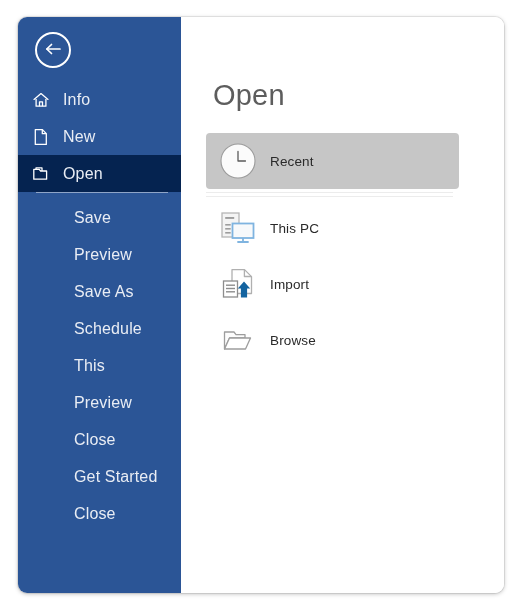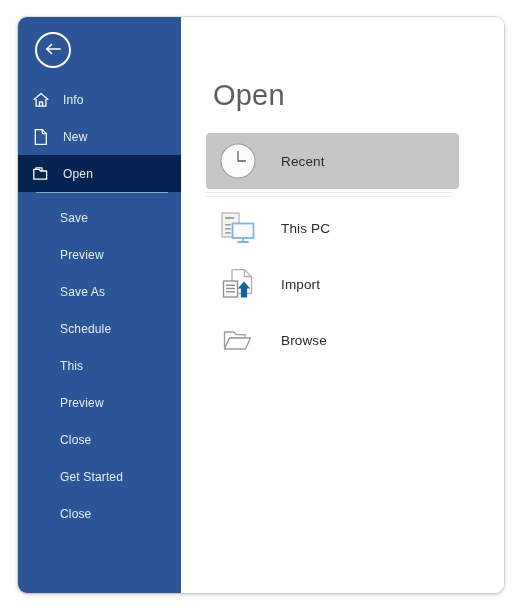--- a/index.html
+++ b/index.html
@@ -71,33 +71,33 @@
   .nav-icon {
     width: 24px;
     flex: 0 0 24px;
     display: flex;
     align-items: center;
     justify-content: flex-start;
   }
 
   .nav-label {
     color: #e9edf4;
-    font-size: 12px;
+    font-size: 16px;
     letter-spacing: 0.15px;
     margin-left: 7px;
     white-space: nowrap;
   }
 
   .nav-sep {
     height: 1px;
     background: #8fa5c8;
     margin: 0 13px 0 18px;
   }
 
-  .nav-item.plain { padding-left: 42px; height: 37px; }
+  .nav-item.plain { padding-left: 56px; height: 37px; }
   .nav-item.plain .nav-label { margin-left: 0; }
 
   .spacer-top { height: 6px; }
 
   
   #main {
     flex: 1 1 auto;
     background: #ffffff;
     position: relative;
   }
@@ -121,21 +121,20 @@
   }
 
   .open-item {
     height: 56px;
     display: flex;
     align-items: center;
     padding-left: 14px;
     box-sizing: border-box;
     border-radius: 4px;
     cursor: pointer;
-    gap: 11px;
   }
   .open-item.selected { background: #c6c6c6; }
 
   .open-icon {
     width: 36px;
     flex: 0 0 36px;
     height: 36px;
     display: flex;
     align-items: center;
     justify-content: center;

